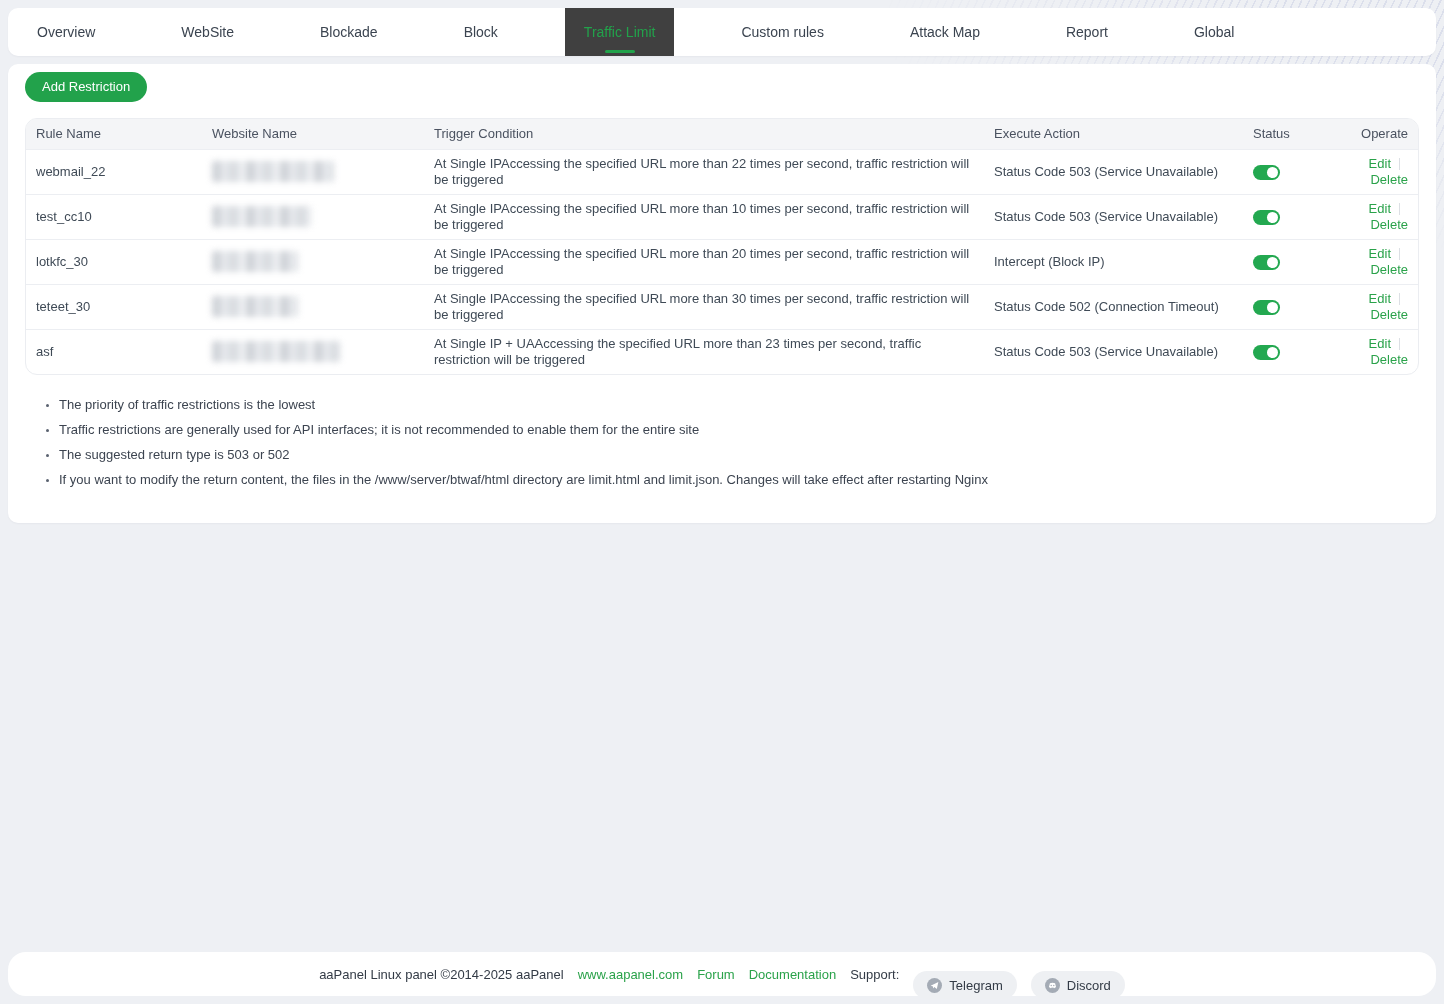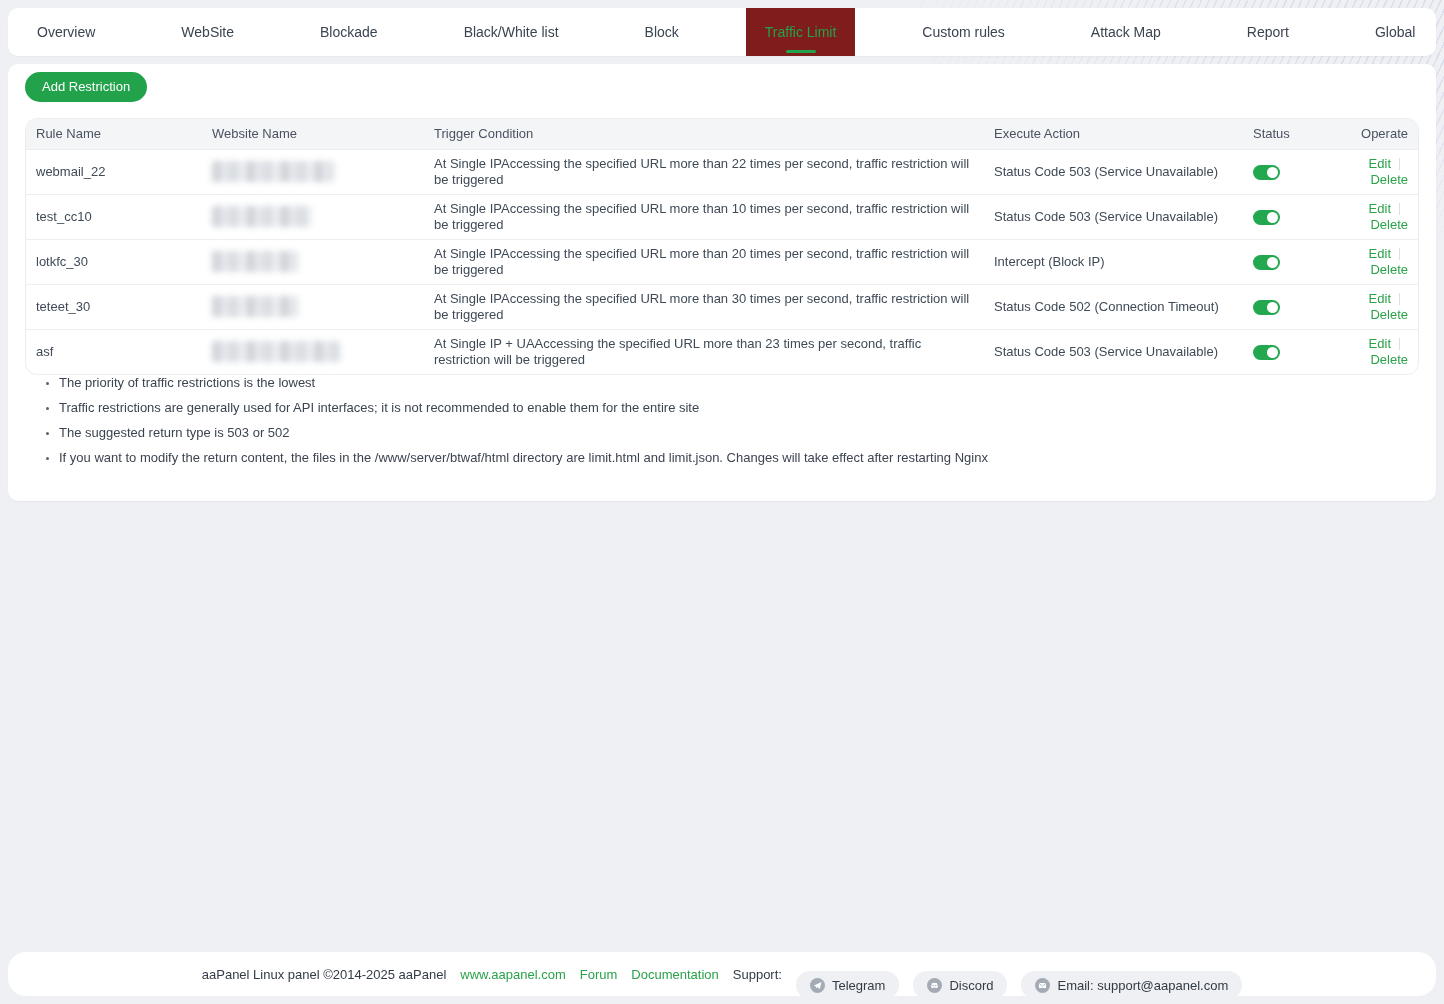--- a/index.html
+++ b/index.html
@@ -30,21 +30,21 @@
     box-shadow:0 1px 2px rgba(20,30,60,0.04);
     gap:48px;
   }
   .tab {
     display:flex; align-items:center;
     padding:0 19px;
     font-size:14px; color:#3b4450;
     cursor:pointer; position:relative;
     white-space:nowrap;
   }
-  .tab.active { background:#7f1d1d; color:#22a24b; }
+  .tab.active { background:#404040; color:#22a24b; }
   .tab.active::after {
     content:""; position:absolute; left:50%; bottom:3px;
     transform:translateX(-50%);
     width:30px; height:3px; border-radius:2px; background:#22a24b;
   }
   .panel {
     position:relative; z-index:1;
     margin-top:8px;
     background:#fff; border-radius:10px;
     padding:8px 17px 26px 17px;
@@ -87,21 +87,21 @@
     width:27px; height:15px; border-radius:8px;
     background:#23a850; position:relative; display:inline-block; cursor:pointer;
     vertical-align:middle;
   }
   .toggle .knob {
     position:absolute; top:2px; right:2px;
     width:11px; height:11px; border-radius:50%; background:#fff;
   }
   .oplink { color:#2aa24a; cursor:pointer; text-decoration:none; }
   .opsep { display:inline-block; width:1px; height:12px; background:#dcdfe4; margin:0 8px; vertical-align:-2px; }
-  .notes { padding-left:34px; }
+  .notes { margin-top:22px; padding-left:34px; }
   .notes li {
     font-size:13px; color:#3c4450; line-height:16px;
     margin-bottom:9px; list-style:disc;
   }
   .notes li::marker { color:#5a6270; font-size:10px; }
   .footer {
     position:relative; z-index:1;
     margin-top:auto;
     background:#fff; border-radius:18px;
     height:44px;
@@ -126,21 +126,20 @@
 </style>
 </head>
 <body>
 
 <div class="stripes"></div>
 
 <div class="navbar">
   <div class="tab">Overview</div>
   <div class="tab">WebSite</div>
   <div class="tab">Blockade</div>
-  <div class="tab">Black/White list</div>
   <div class="tab">Block</div>
   <div class="tab active">Traffic Limit</div>
   <div class="tab">Custom rules</div>
   <div class="tab">Attack Map</div>
   <div class="tab">Report</div>
   <div class="tab">Global</div>
 </div>
 
 <div class="panel">
   <button class="btn-add">Add Restriction</button>
@@ -245,22 +244,13 @@
   <a class="pill">
     <span class="picon">
       <svg width="9" height="9" viewBox="0 0 14 14">
           <path d="M3 3.5 C5.5 2.3 8.5 2.3 11 3.5 L12.5 9.5 C10.5 11.5 8.8 11.8 8.3 10.2 C7.4 10.5 6.6 10.5 5.7 10.2 C5.2 11.8 3.5 11.5 1.5 9.5 Z" fill="#fff"></path>
           <circle cx="5" cy="7" r="1.1" fill="#a4abb5"></circle>
           <circle cx="9" cy="7" r="1.1" fill="#a4abb5"></circle>
         </svg>
     </span>
     <span>Discord</span>
   </a>
-  <a class="pill">
-    <span class="picon">
-      <svg width="9" height="9" viewBox="0 0 14 14">
-          <rect x="1.5" y="3" width="11" height="8" rx="1" fill="#fff"></rect>
-          <path d="M1.5 3.5 L7 8 L12.5 3.5" stroke="#a4abb5" stroke-width="1.2" fill="none"></path>
-        </svg>
-    </span>
-    <span>Email: support@aapanel.com</span>
-  </a>
 </div>
 
 </body></html>

